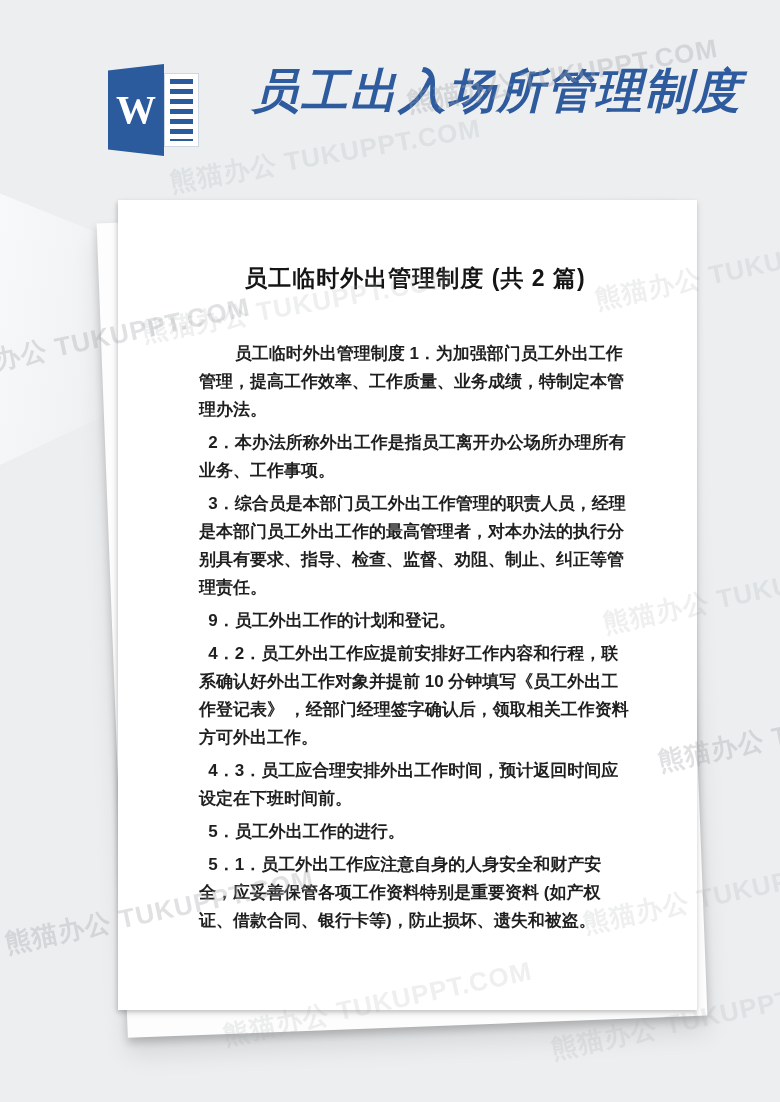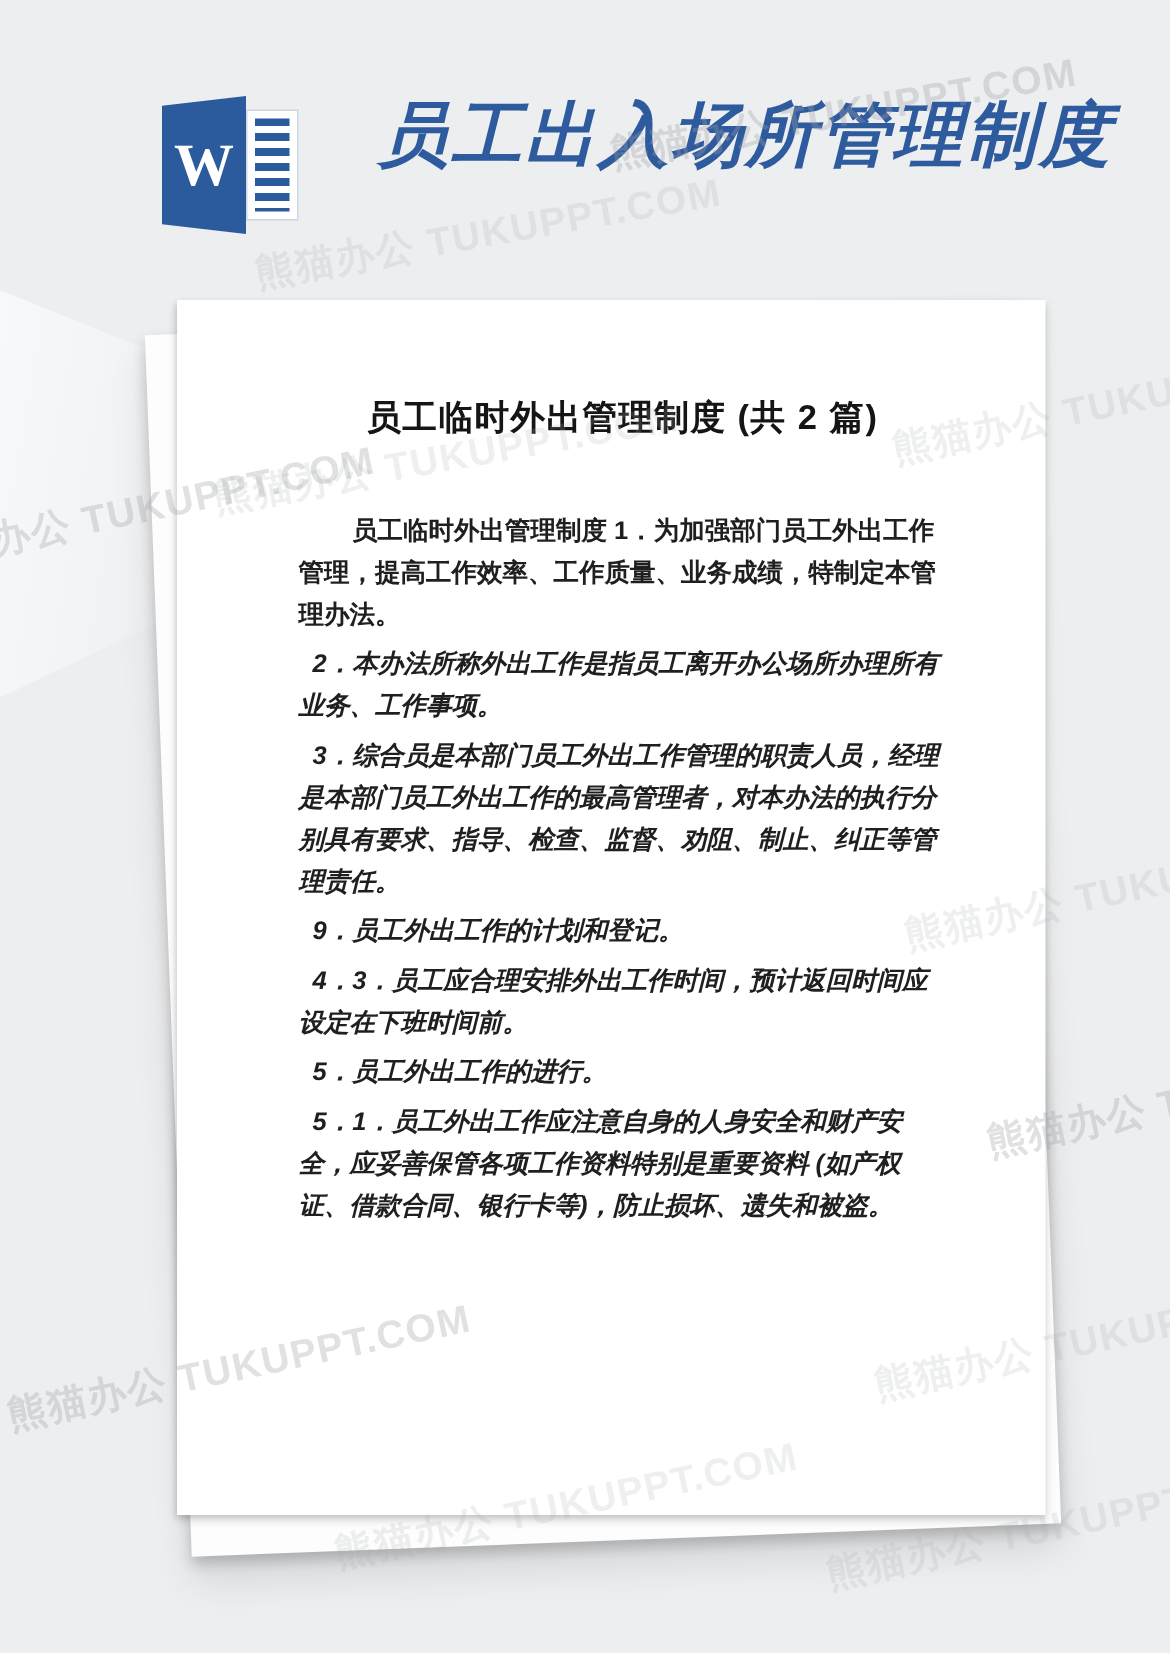--- a/index.html
+++ b/index.html
@@ -58,21 +58,21 @@
     margin:0 0 46px;text-align:center;
     font-size:23px;line-height:32px;font-weight:bold;letter-spacing:1px;
     color:#151515;
   }
   .doc-body p{
     margin:0 12px 5px;
     font-size:17px;line-height:28px;font-weight:600;
     color:#1f1f1f;letter-spacing:0;
   }
   .doc-body p.first{text-indent:2.1em;}
-  .doc-body p.num{text-indent:0.55em;font-style:italic;}
+  .doc-body p.num{text-indent:0.55em;}
 
   
   .wm{
     position:absolute;z-index:5;white-space:nowrap;pointer-events:none;
     font-weight:bold;font-size:26px;letter-spacing:1px;
     color:rgba(158,161,165,0.32);
     transform:rotate(-12deg);
   }
   .wm.faint{color:rgba(170,173,177,0.20);}
   .wm1 {left:405px;top:58px; transform:rotate(-10deg);}
@@ -103,20 +103,21 @@
   <div class="light-wedge"></div>
   <div class="back-sheet"></div>
 
   <div class="front-page">
     <h2 class="doc-title">员工临时外出管理制度 (共 2 篇)</h2>
     <div class="doc-body">
         <p class="first">员工临时外出管理制度 1．为加强部门员工外出工作管理，提高工作效率、工作质量、业务成绩，特制定本管理办法。</p>
         <p class="num">2．本办法所称外出工作是指员工离开办公场所办理所有业务、工作事项。</p>
         <p class="num">3．综合员是本部门员工外出工作管理的职责人员，经理是本部门员工外出工作的最高管理者，对本办法的执行分别具有要求、指导、检查、监督、劝阻、制止、纠正等管理责任。</p>
         <p class="num">9．员工外出工作的计划和登记。</p>
+        <p class="num">4．2．员工外出工作应提前安排好工作内容和行程，联系确认好外出工作对象并提前 10 分钟填写《员工外出工作登记表》 ，经部门经理签字确认后，领取相关工作资料方可外出工作。</p>
         <p class="num">4．3．员工应合理安排外出工作时间，预计返回时间应设定在下班时间前。</p>
         <p class="num">5．员工外出工作的进行。</p>
         <p class="num">5．1．员工外出工作应注意自身的人身安全和财产安全，应妥善保管各项工作资料特别是重要资料 (如产权证、借款合同、银行卡等)，防止损坏、遗失和被盗。</p>
       </div>
   </div>
 
   <span class="wm wm1">熊猫办公 TUKUPPT.COM</span>
   <span class="wm wm2 faint">熊猫办公 TUKUPPT.COM</span>
   <span class="wm wm3">熊猫办公 TUKUPPT.COM</span>
   <span class="wm wm4 faint">熊猫办公 TUKUPPT.COM</span>

